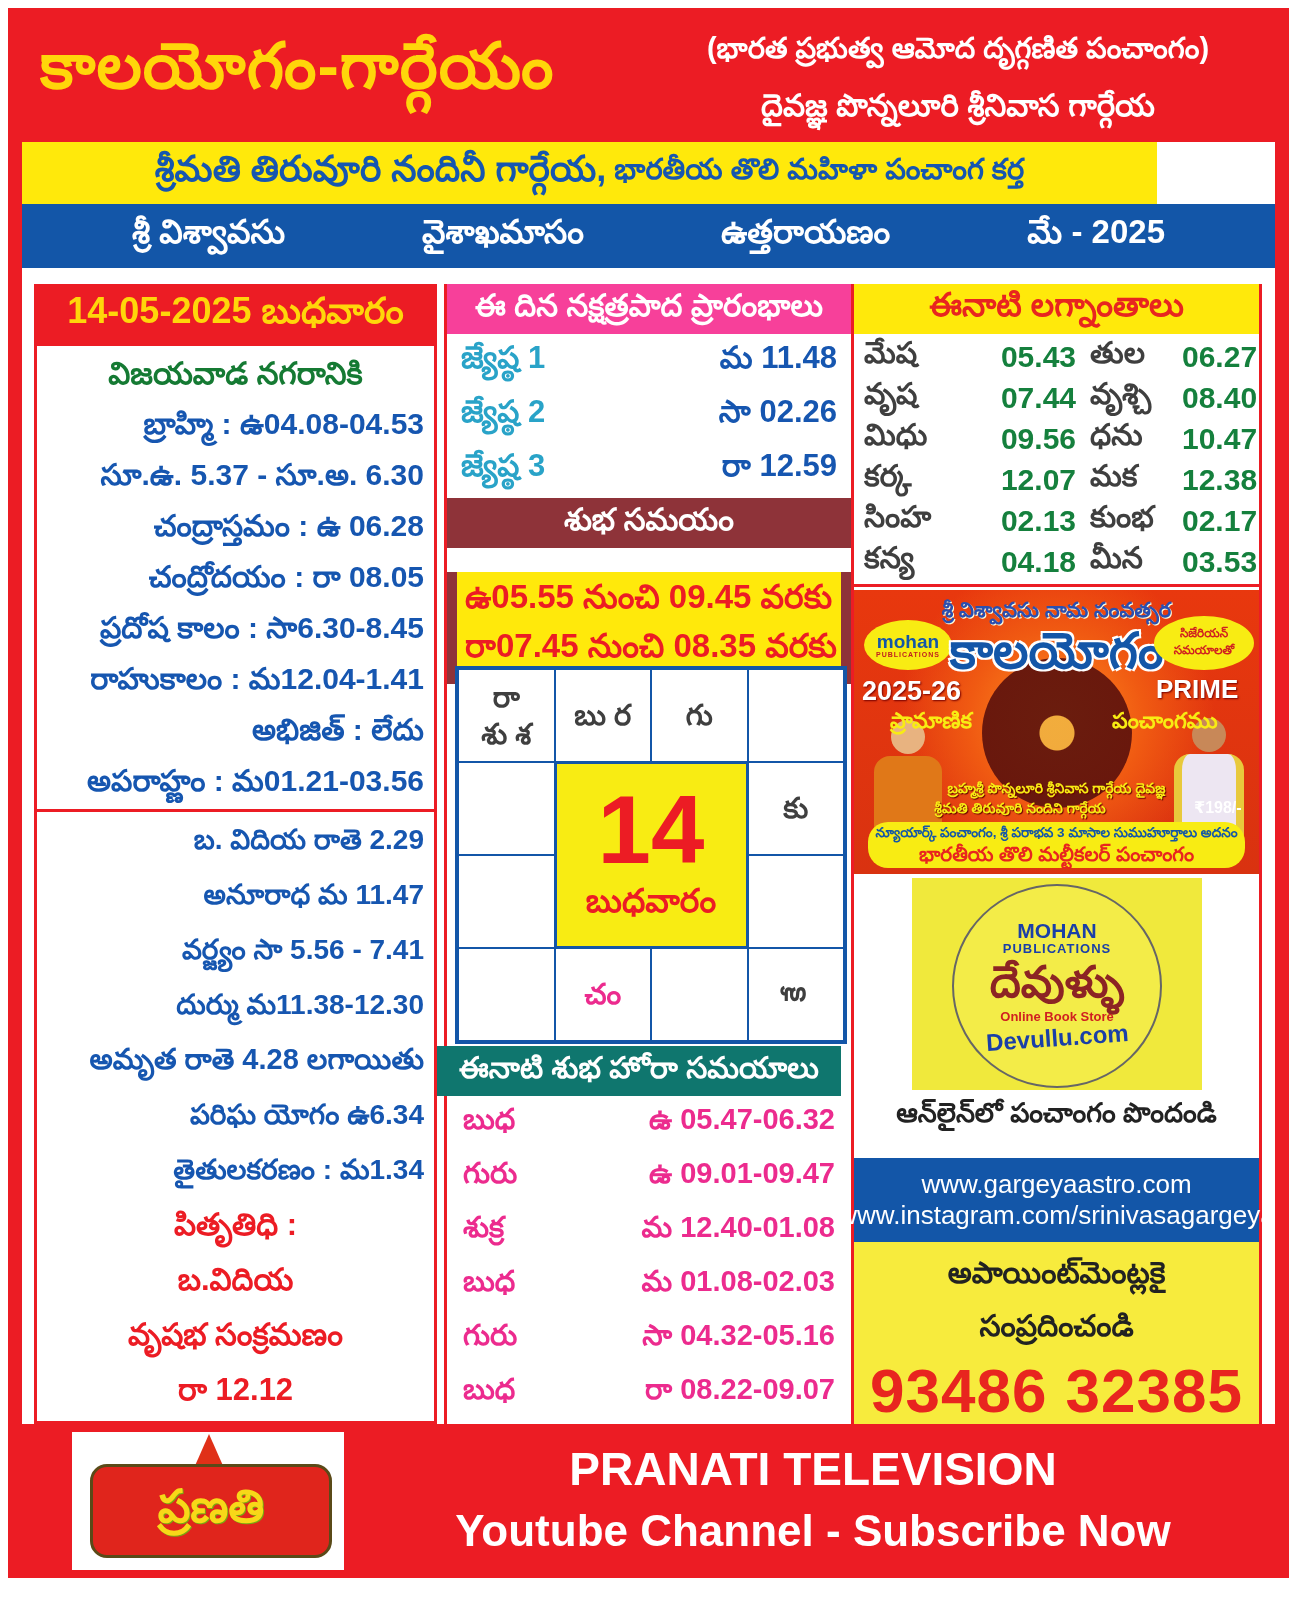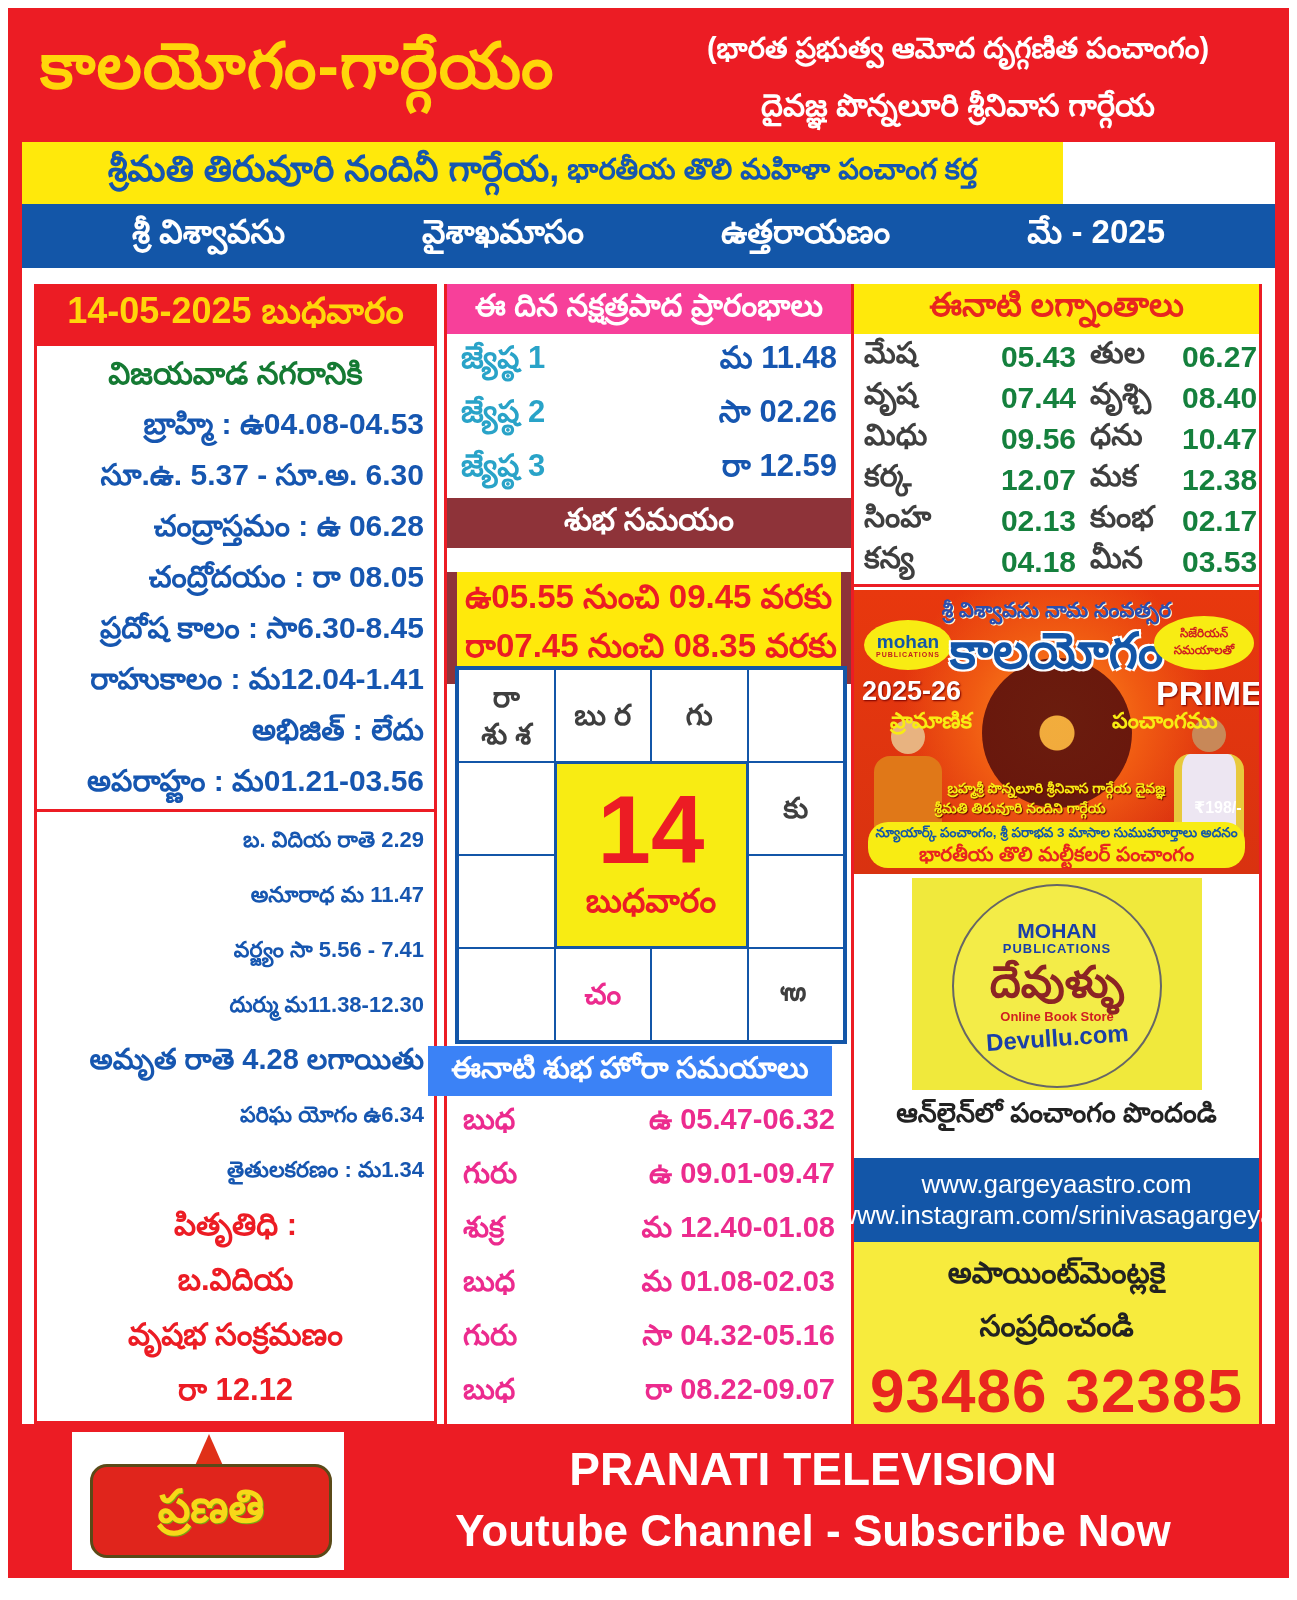--- a/index.html
+++ b/index.html
@@ -12,21 +12,21 @@
   .blueband-bg{background:#1356A8;}
   .t-blue{color:#1656B0;}
   .t-red{color:#EC1C24;}
   .t-yel{color:#FFD60A;}
   .t-white{color:#ffffff;}
   .t-green{color:#157A33;}
   .t-gray{color:#3F3F3F;font-family:Liberation Serif, serif;}
   .t-teal{color:#29A3C8;}
   .t-mag{color:#EC2B8E;}
   .leftline{height:51px;line-height:51px;font-size:30px;text-align:right;padding-right:10px;white-space:nowrap;}
-  .leftline2{height:55px;line-height:55px;font-size:22px;text-align:right;padding-right:10px;white-space:nowrap;}
+  .leftline2{height:55px;line-height:55px;font-size:28px;text-align:right;padding-right:10px;white-space:nowrap;}
   .pitruline{height:55px;line-height:55px;font-size:31px;text-align:center;white-space:nowrap;}
   .nakrow{height:54px;display:flex;align-items:center;justify-content:space-between;padding:0 14px;font-size:31px;}
   .horarow{height:54px;display:flex;align-items:center;justify-content:space-between;padding:0 16px;font-size:29px;}
   .lagrow{height:41px;display:grid;grid-template-columns:96px 116px 106px 1fr;align-items:center;padding:0 10px;font-size:30px;}
   .lagrow .v{text-align:right;color:#15803d;}
   .rasi{display:grid;grid-template-columns:repeat(4,1fr);grid-template-rows:repeat(4,1fr);
         border:3px solid #1356A8;background:#ffffff;}
   .cell{border:1.5px solid #1356A8;display:flex;align-items:center;justify-content:center;
         font-size:29px;color:#3F3F3F;flex-direction:column;line-height:1.25;}
   .vline{width:3px;background:#EC1C24;}
@@ -38,21 +38,21 @@
 
   <div class="abs red-bg" style="left:8px;top:8px;width:14px;height:1570px;"></div>
   <div class="abs red-bg" style="left:1275px;top:8px;width:14px;height:1570px;"></div>
 
   <div class="abs red-bg" style="left:8px;top:8px;width:1281px;height:134px;">
     <div class="abs t-yel" style="left:32px;top:26px;font-size:64px;line-height:1;letter-spacing:1px;">కాలయోగం-గార్గేయం</div>
     <div class="abs t-white" style="left:630px;top:24px;width:640px;text-align:center;font-size:29px;">(భారత ప్రభుత్వ ఆమోద దృగ్గణిత పంచాంగం)</div>
     <div class="abs t-white" style="left:630px;top:80px;width:640px;text-align:center;font-size:31px;">దైవజ్ఞ పొన్నలూరి శ్రీనివాస గార్గేయ</div>
   </div>
 
-  <div class="abs yellow-bg ctr" style="left:22px;top:142px;width:1041px;height:62px;">
+  <div class="abs yellow-bg ctr" style="left:22px;top:142px;width:1135px;height:62px;">
     <span class="t-blue" style="font-size:36px;">శ్రీమతి తిరువూరి నందినీ గార్గేయ,</span>
     <span class="t-blue" style="font-size:29px;white-space:pre;"> భారతీయ తొలి మహిళా పంచాంగ కర్త</span>
   </div>
 
   <div class="abs blueband-bg" style="left:22px;top:204px;width:1253px;height:64px;display:flex;align-items:center;justify-content:space-between;padding:0 110px;box-sizing:border-box;">
     <span class="t-white" style="font-size:33px;">శ్రీ విశ్వావసు</span>
     <span class="t-white" style="font-size:33px;">వైశాఖమాసం</span>
     <span class="t-white" style="font-size:33px;">ఉత్తరాయణం</span>
     <span class="t-white" style="font-size:33px;">మే - 2025</span>
   </div>
@@ -137,21 +137,21 @@
     <div class="cell">
       <span style="transform:rotate(-90deg);display:inline-block;">కే</span>
     </div>
     <div class="abs" style="left:25%;top:25%;width:50%;height:50%;background:#F8EC13;border:2px solid #1356A8;box-sizing:border-box;
                 display:flex;flex-direction:column;align-items:center;justify-content:center;">
       <div class="t-red" style="font-size:96px;line-height:1;">14</div>
       <div class="t-red" style="font-size:33px;margin-top:4px;">బుధవారం</div>
     </div>
   </div>
 
-  <div class="abs ctr" style="left:428px;top:1046px;width:404px;height:50px;background:#3b82f6;color:#ffffff;font-size:30px;font-family:Liberation Serif, serif;">ఈనాటి శుభ హోరా సమయాలు</div>
+  <div class="abs ctr" style="left:437px;top:1046px;width:404px;height:50px;background:#0f766e;color:#ffffff;font-size:30px;">ఈనాటి శుభ హోరా సమయాలు</div>
   <div class="abs" style="left:447px;top:1096px;width:404px;height:328px;background:#ffffff;">
     <div class="horarow">
       <span class="t-mag">బుధ</span>
       <span class="t-mag">ఉ 05.47-06.32</span>
     </div>
     <div class="horarow">
       <span class="t-mag">గురు</span>
       <span class="t-mag">ఉ 09.01-09.47</span>
     </div>
     <div class="horarow">
@@ -226,21 +226,21 @@
     </div>
     <div class="abs" style="left:0;top:8px;width:100%;text-align:center;color:#2B4FB0;font-size:21px;text-shadow:1px 1px 0 #ffd;">శ్రీ విశ్వావసు నామ సంవత్సర</div>
     <div class="abs ctr" style="left:10px;top:30px;width:88px;height:50px;border-radius:50%;background:#F8EC13;flex-direction:column;">
       <span style="color:#1356A8;font-size:19px;line-height:1;">mohan</span>
       <span style="color:#C02020;font-size:7px;letter-spacing:1px;">PUBLICATIONS</span>
     </div>
     <div class="abs" style="left:8px;top:86px;color:#ffffff;font-size:27px;text-shadow:1px 1px 2px #700;">2025-26</div>
     <div class="abs" style="left:0;top:34px;width:100%;text-align:center;color:#1356A8;font-size:50px;line-height:1.1;
                 text-shadow:-2px -2px 0 #fff,2px -2px 0 #fff,-2px 2px 0 #fff,2px 2px 0 #fff;">కాలయోగం</div>
     <div class="abs ctr" style="left:300px;top:26px;width:100px;height:54px;border-radius:50%;background:#F8EC13;color:#D02020;font-size:12px;text-align:center;padding:0 6px;box-sizing:border-box;">సిజేరియన్ సమయాలతో</div>
-    <div class="abs" style="left:302px;top:84px;color:#ffffff;font-size:34px;text-shadow:1px 1px 2px #700;">PRIME</div>
+    <div class="abs" style="left:302px;top:84px;color:#ffffff;font-size:26px;text-shadow:1px 1px 2px #700;">PRIME</div>
     <div class="abs" style="left:36px;top:118px;color:#F8EC13;font-size:22px;">ప్రామాణిక</div>
     <div class="abs" style="left:258px;top:118px;color:#F8EC13;font-size:22px;">పంచాంగము</div>
     <div class="abs" style="left:0;top:190px;width:100%;text-align:center;color:#F8EC13;font-size:14px;text-shadow:1px 1px 1px #600;">బ్రహ్మశ్రీ పొన్నలూరి శ్రీనివాస గార్గేయ దైవజ్ఞ</div>
     <div class="abs" style="left:0;top:210px;width:82%;text-align:center;color:#F8EC13;font-size:14px;text-shadow:1px 1px 1px #600;">శ్రీమతి తిరువూరి నందిని గార్గేయ</div>
     <div class="abs" style="left:340px;top:208px;color:#ffffff;font-size:16px;">₹198/-</div>
     <div class="abs" style="left:14px;top:232px;width:377px;height:46px;background:#F8EC13;border-radius:20px;text-align:center;">
       <div style="color:#1356A8;font-size:13.5px;line-height:22px;white-space:nowrap;">న్యూయార్క్ పంచాంగం, శ్రీ పరాభవ 3 మాసాల సుముహూర్తాలు అదనం</div>
       <div style="color:#E8251F;font-size:20px;line-height:20px;">భారతీయ తొలి మల్టీకలర్ పంచాంగం</div>
     </div>
   </div>

